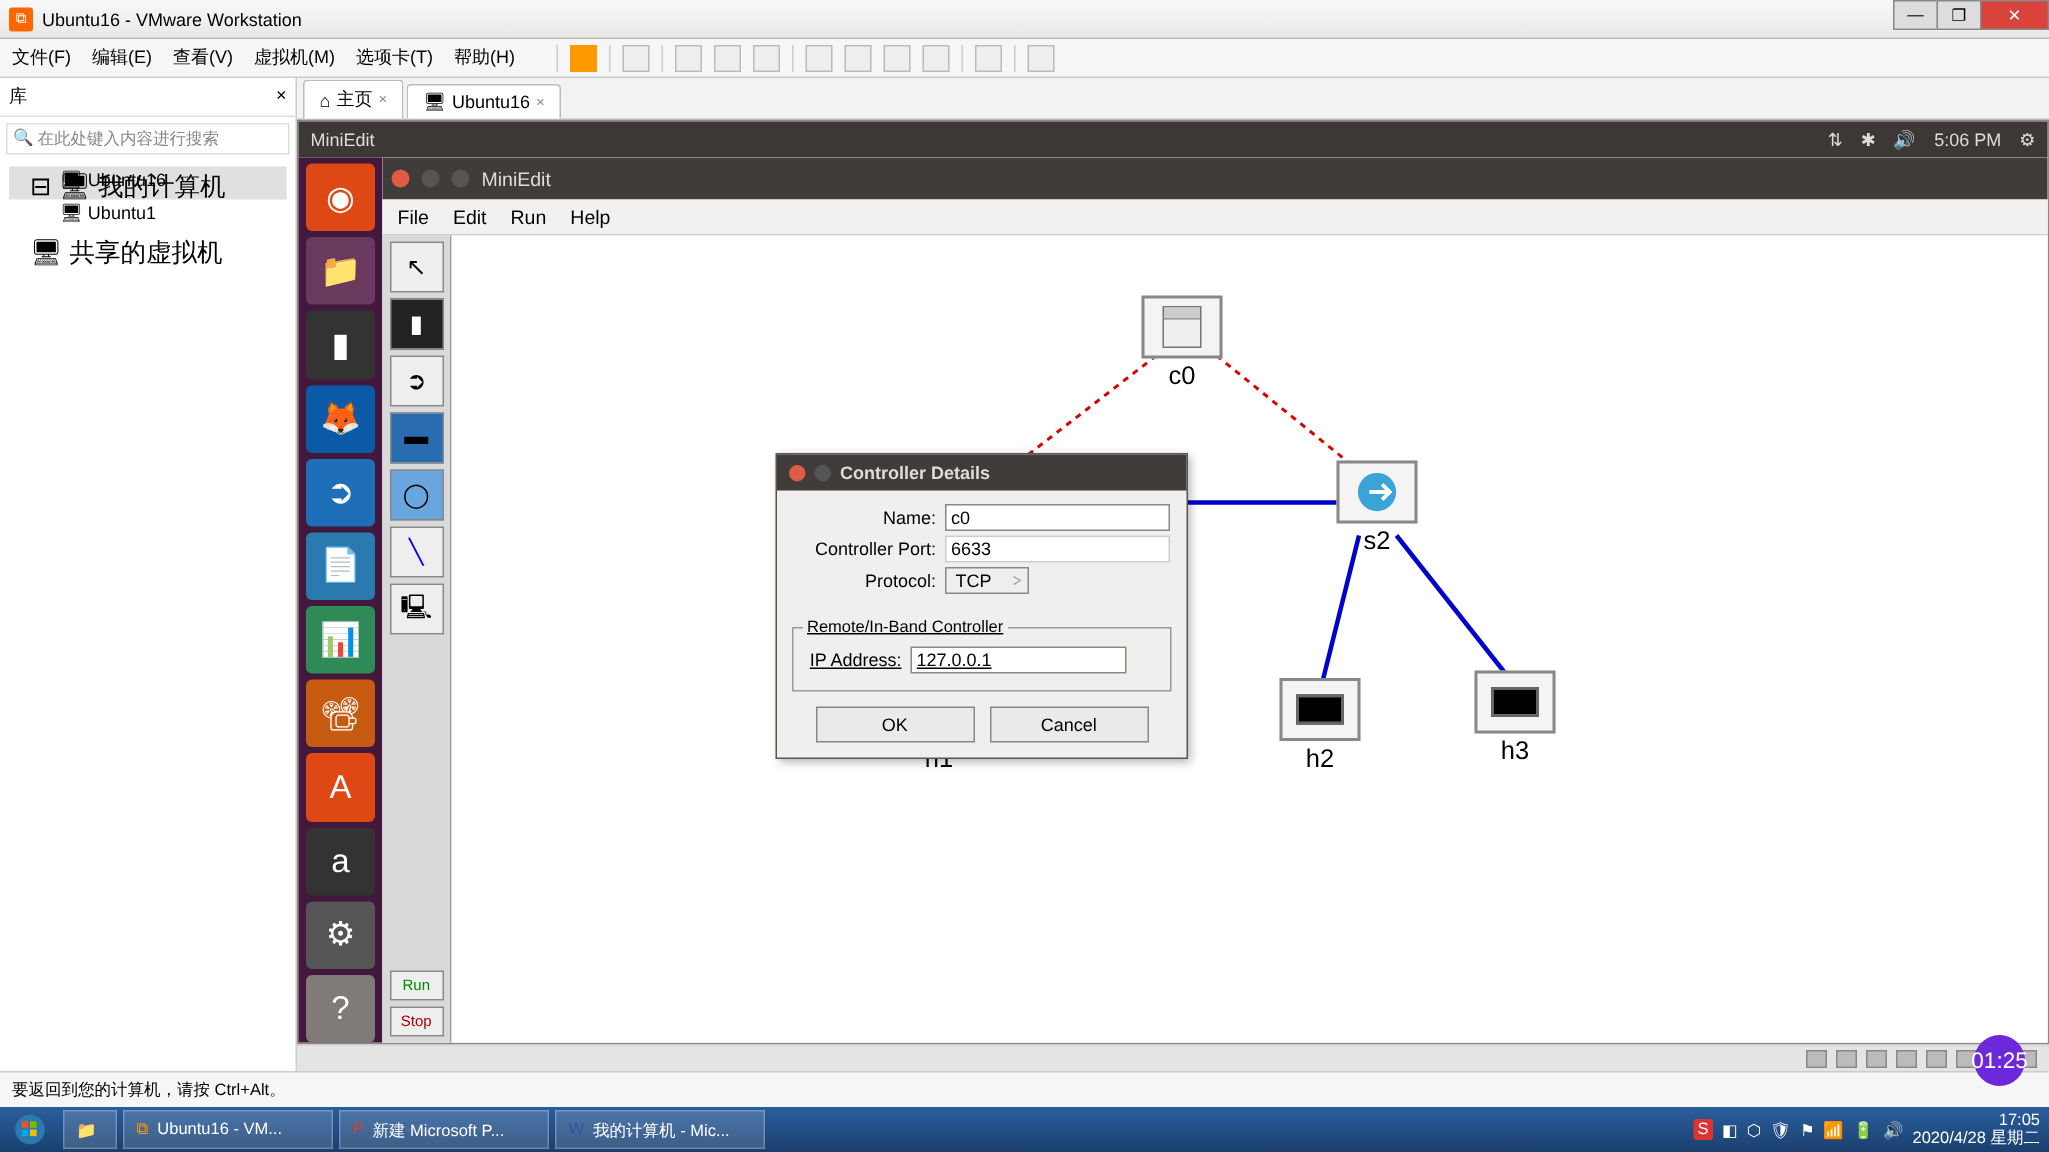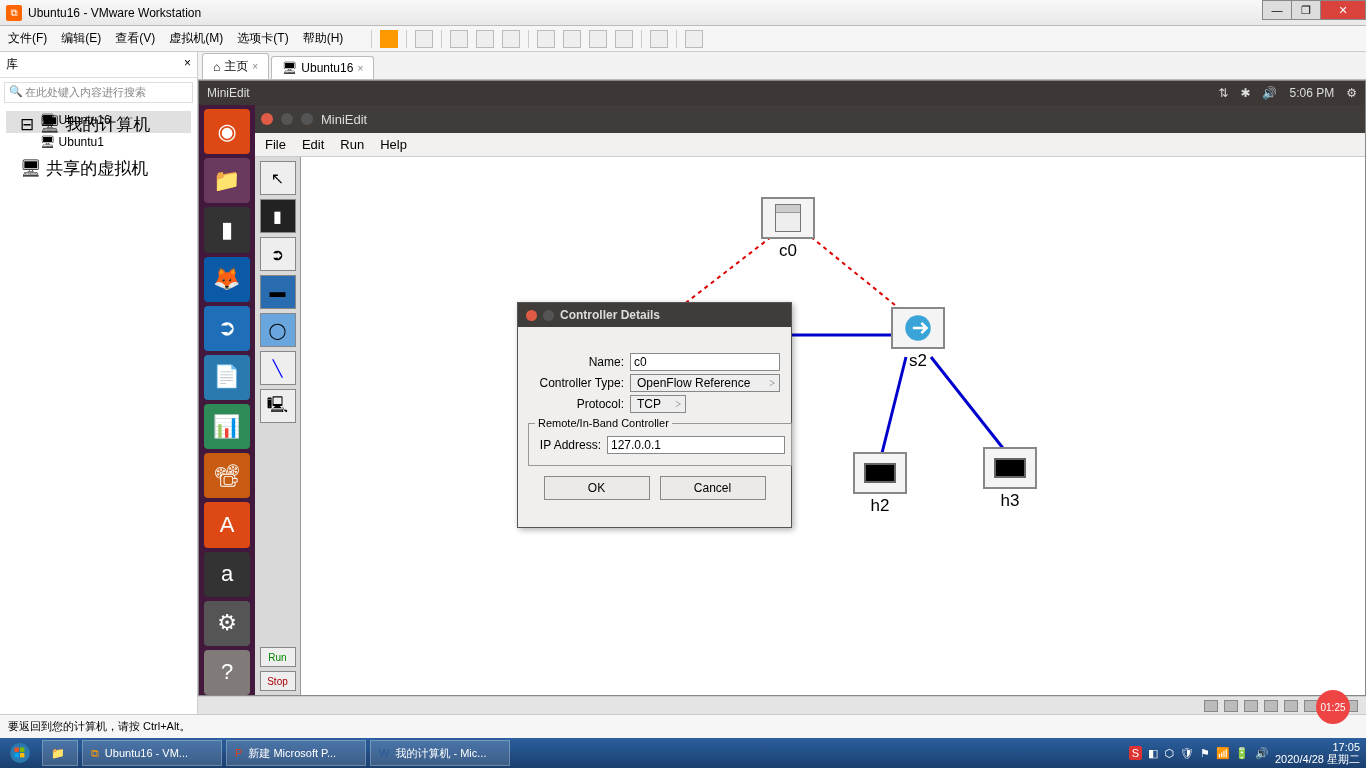--- a/index.html
+++ b/index.html
@@ -71,45 +71,45 @@
 .switch .box svg { width:34px; height:34px; }
 .ctrl .box { background:#f4f4f4; }
 
 
 .link { position:absolute; left:0; top:0; width:100%; height:100%; pointer-events:none; }
 
 
 .dialog { position:absolute; left:318px; top:221px; width:275px; background:#f0efee; border:1px solid #555; font-size:12px; box-shadow:2px 2px 6px rgba(0,0,0,.3); z-index:50;}
 .dialog-title { background:#403c3a; color:#ddd; padding:5px 8px; font-weight:bold; display:flex; align-items:center; gap:6px;}
 .dialog-title .tb { width:11px;height:11px;border-radius:50%; }
-.dialog-body { padding:23px 10px; }
+.dialog-body { padding:6px 10px; }
 .frow { display:flex; align-items:center; margin:3px 0; }
 .frow label { width:96px; text-align:right; margin-right:6px; }
 .frow input, .frow select, .ftxt { border:1px solid #888; padding:1px 3px; font-size:12px; background:#fff; font-family:inherit; }
 .frow .sel { border:1px solid #888; background:#eee; padding:1px 18px 1px 6px; position:relative; font-size:12px;}
 .frow .sel::after { content:""; position:absolute; right:4px; top:5px; width:10px; height:6px; background:#999; clip-path:polygon(50% 0,100% 50%,50% 100%,45% 90%,85% 50%,45% 10%);} 
-fieldset { border:1px solid #999; margin-top:4px; padding:4px 6px 8px; }
+fieldset { border:1px solid #999; margin-top:16px; padding:4px 6px 8px;text-decoration:underline; }
 fieldset legend { font-size:11px; padding:0 3px;}
 .dlg-btns { display:flex; gap:10px; justify-content:center; margin:10px 0 4px; }
 .dlg-btns button { width:106px; height:24px; border:1px solid #888; background:#eceae8; font-size:12px; }
 
 
 .vm-status { height:24px; background:#f6f6f6; border-top:1px solid #ccc; font-size:11px; padding:4px 8px; }
 .vm-tray { height:18px; display:flex; justify-content:flex-end; gap:6px; padding-right:8px; background:#e4e4e4; border-top:1px solid #ccc; font-size:11px; align-items:center;}
 .vm-tray .tic{ width:14px;height:12px;background:#bbb;border:1px solid #888;}
 
 
 .taskbar { position:absolute; left:0; right:0; bottom:0; height:30px; background:linear-gradient(#2b5f9e,#1a3f6e); display:flex; align-items:center; color:#fff; font-size:11px; }
 .taskbar .start { width:40px; height:30px; display:flex; align-items:center; justify-content:center; }
 .task-item { background:rgba(255,255,255,.15); border:1px solid rgba(255,255,255,.25); height:26px; margin:0 2px; padding:0 8px; display:flex; align-items:center; gap:6px; min-width:140px; }
 .systray { margin-left:auto; display:flex; align-items:center; gap:6px; padding-right:6px; }
 .systray .clock { text-align:right; line-height:1.1; }
 
 
-.rec-badge { position:absolute; right:16px; bottom:44px; width:34px;height:34px; border-radius:50%; background:#ef4444; color:#fff; display:flex;align-items:center;justify-content:center; font-size:10px; z-index:200;}
+.rec-badge { position:absolute; right:16px; bottom:44px; width:34px;height:34px; border-radius:50%; background:#6d28d9; color:#fff; display:flex;align-items:center;justify-content:center; font-size:15px; z-index:200;}
 </style>
 </head>
 <body>
 
 <div class="win-titlebar">
   <span class="icon">⧉</span>
   <span>Ubuntu16 - VMware Workstation</span>
   <div class="win-ctrls">
     <div class="win-btn">—</div>
     <div class="win-btn">❐</div>
@@ -290,32 +290,32 @@
           <span class="tb" style="background:#df5b45"></span>
           <span class="tb" style="background:#555"></span>
           <span>Controller Details</span>
         </div>
         <div class="dialog-body">
           <div class="frow">
             <label>Name:</label>
             <input class="ftxt" style="width: 150px;" value="c0">
           </div>
           <div class="frow">
-            <label>Controller Type:</label>
-            <div class="sel" style="width:150px">OpenFlow Reference</div>
+            <label>Controller Port:</label>
+            <input class="ftxt" style="width: 150px; border-color: rgb(204, 204, 204);" value="6633">
           </div>
           <div class="frow">
             <label>Protocol:</label>
             <div class="sel" style="width:56px">TCP</div>
           </div>
           <fieldset>
             <legend>Remote/In-Band Controller</legend>
             <div class="frow">
               <label style="width:66px">IP Address:</label>
-              <input class="ftxt" style="width: 178px;" value="127.0.0.1">
+              <input class="ftxt" style="width: 144px;" value="127.0.0.1">
             </div>
           </fieldset>
           <div class="dlg-btns">
             <button>OK</button>
             <button>Cancel</button>
           </div>
         </div>
       </div>
 
     </div>

